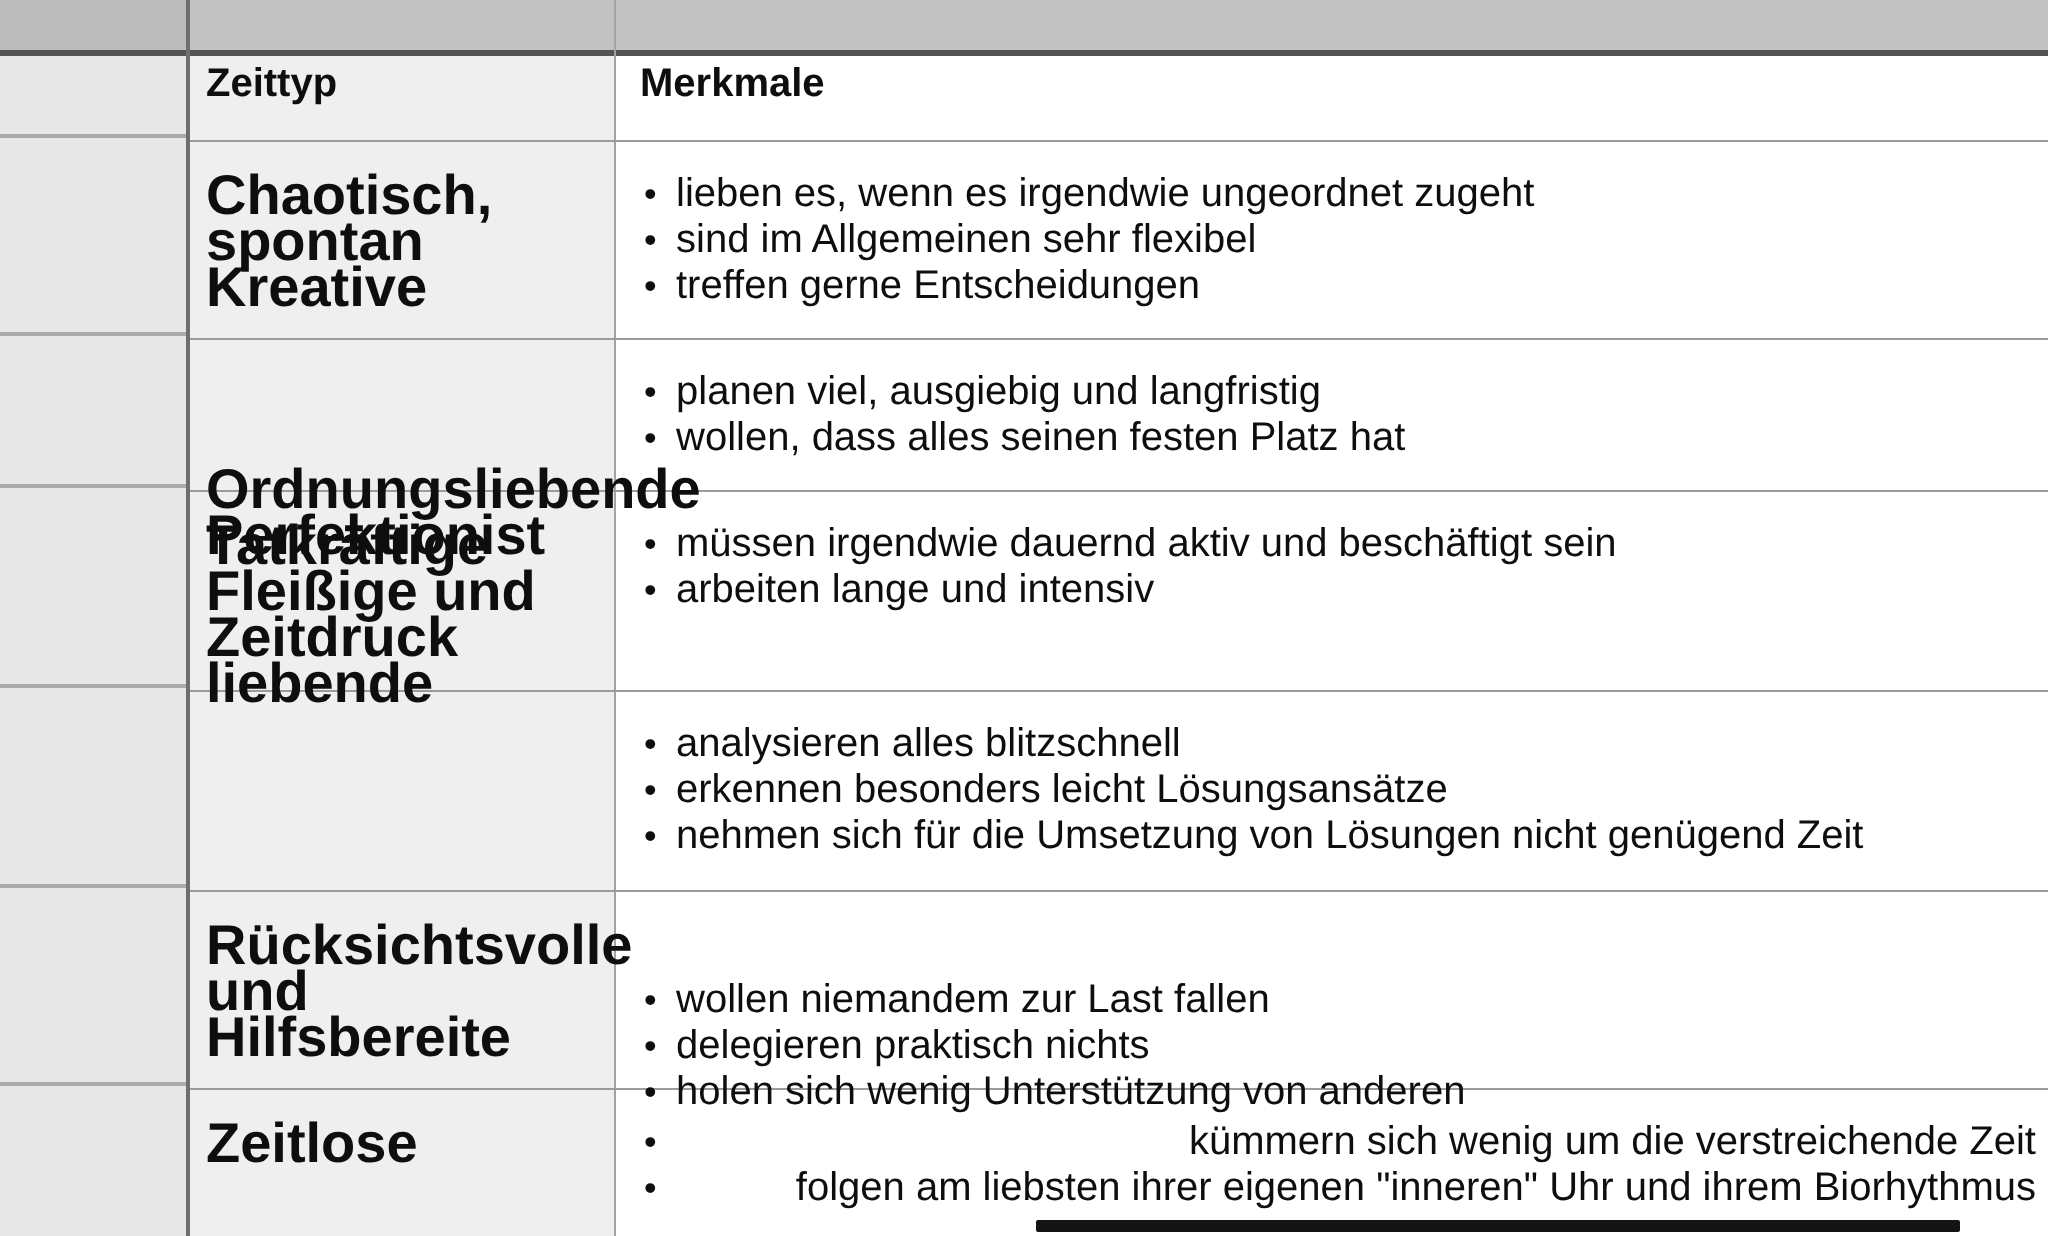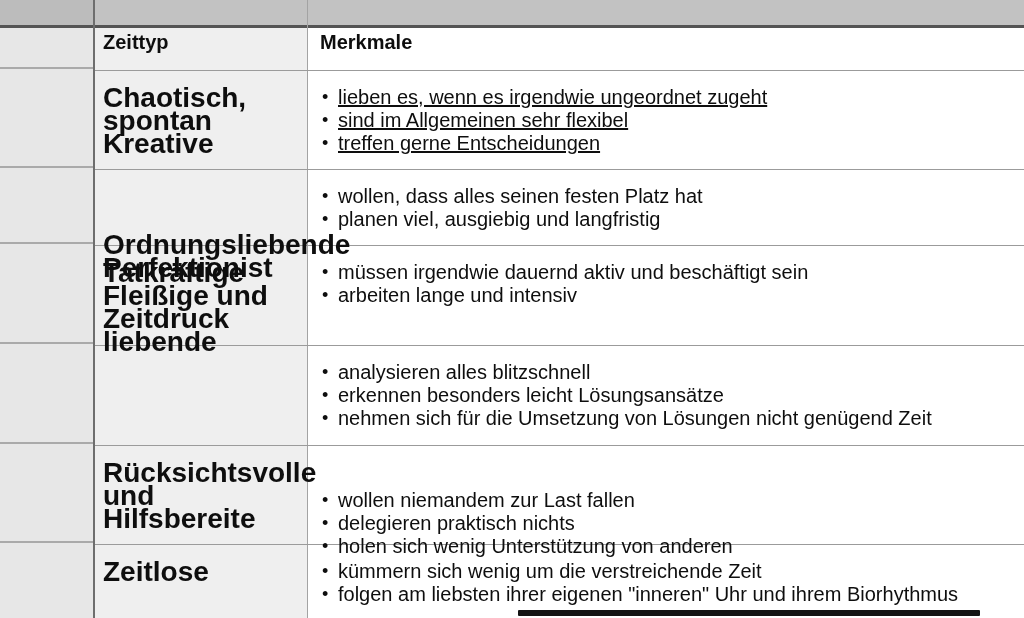--- a/index.html
+++ b/index.html
@@ -64,31 +64,31 @@
   <div class="hl hl-left" style="top:442px;"></div>
   <div class="hl hl-main" style="top:444.5px;"></div>
   <div class="hl hl-left" style="top:541px;"></div>
   <div class="hl hl-main" style="top:543.5px;"></div>
 
   <div class="hcell hcell-label">Zeittyp</div>
   <div class="hcell hcell-content">Merkmale</div>
 
   <div class="row-label" style="top:86px;">Chaotisch,
 spontan Kreative</div>
-  <ul class="bullets" style="top:86px;text-decoration:underline;">
+  <ul class="bullets" style="top:86px;">
     <li data-bullet="•">lieben es, wenn es irgendwie ungeordnet zugeht</li>
     <li data-bullet="•">sind im Allgemeinen sehr flexibel</li>
     <li data-bullet="•">treffen gerne Entscheidungen</li>
   </ul>
 
   <div class="row-label" style="top:185px;margin-top:48px;">Ordnungsliebende
 Perfektionist</div>
   <ul class="bullets" style="top:185px;">
+    <li data-bullet="•">planen viel, ausgiebig und langfristig</li>
     <li data-bullet="•">wollen, dass alles seinen festen Platz hat</li>
-    <li data-bullet="•">planen viel, ausgiebig und langfristig</li>
   </ul>
 
   <div class="row-label" style="top:261px;">Tatkräftige
 Fleißige und
 Zeitdruck liebende</div>
   <ul class="bullets" style="top:261px;">
     <li data-bullet="•">müssen irgendwie dauernd aktiv und beschäftigt sein</li>
     <li data-bullet="•">arbeiten lange und intensiv</li>
   </ul>
 
@@ -100,20 +100,20 @@
 
   <div class="row-label" style="top:461px;">Rücksichtsvolle
 und Hilfsbereite</div>
   <ul class="bullets" style="top:461px;margin-top:28px;">
     <li data-bullet="•">wollen niemandem zur Last fallen</li>
     <li data-bullet="•">delegieren praktisch nichts</li>
     <li data-bullet="•">holen sich wenig Unterstützung von anderen</li>
   </ul>
 
   <div class="row-label" style="top:560px;">Zeitlose</div>
-  <ul class="bullets" style="top:560px;">
+  <ul class="bullets" style="top:560px;text-align:right;">
     <li data-bullet="•">kümmern sich wenig um die verstreichende Zeit</li>
     <li data-bullet="•">folgen am liebsten ihrer eigenen "inneren" Uhr und ihrem Biorhythmus</li>
   </ul>
 
   <div class="black-bar"></div>
 
 </div>
 
 </body></html>

